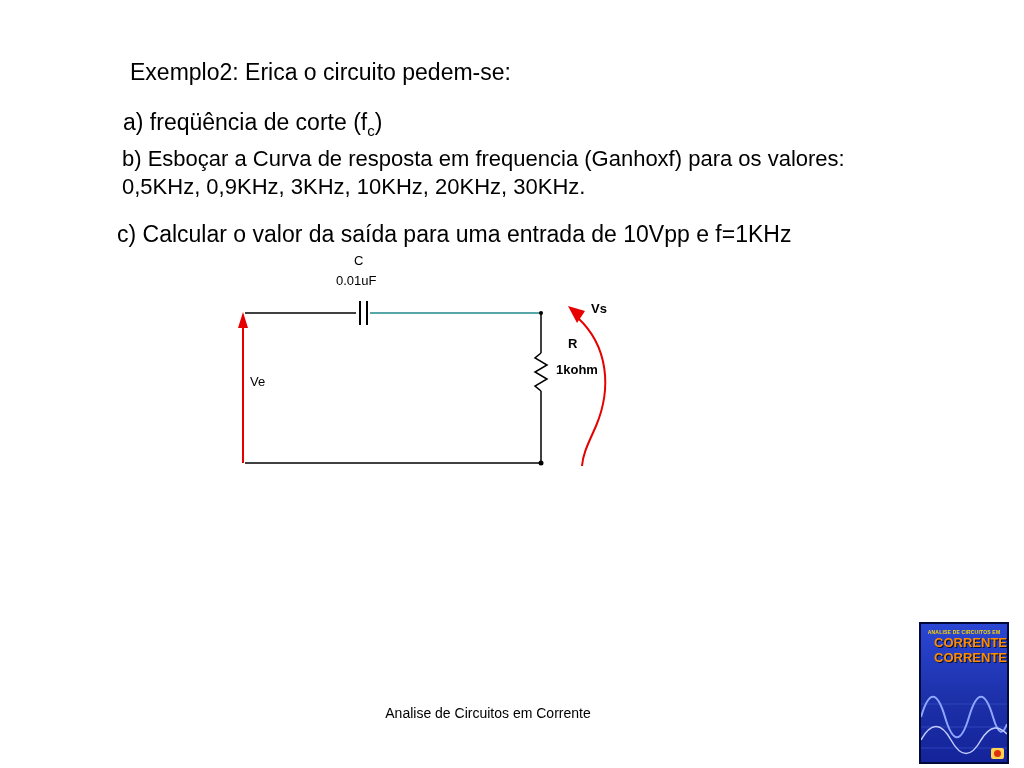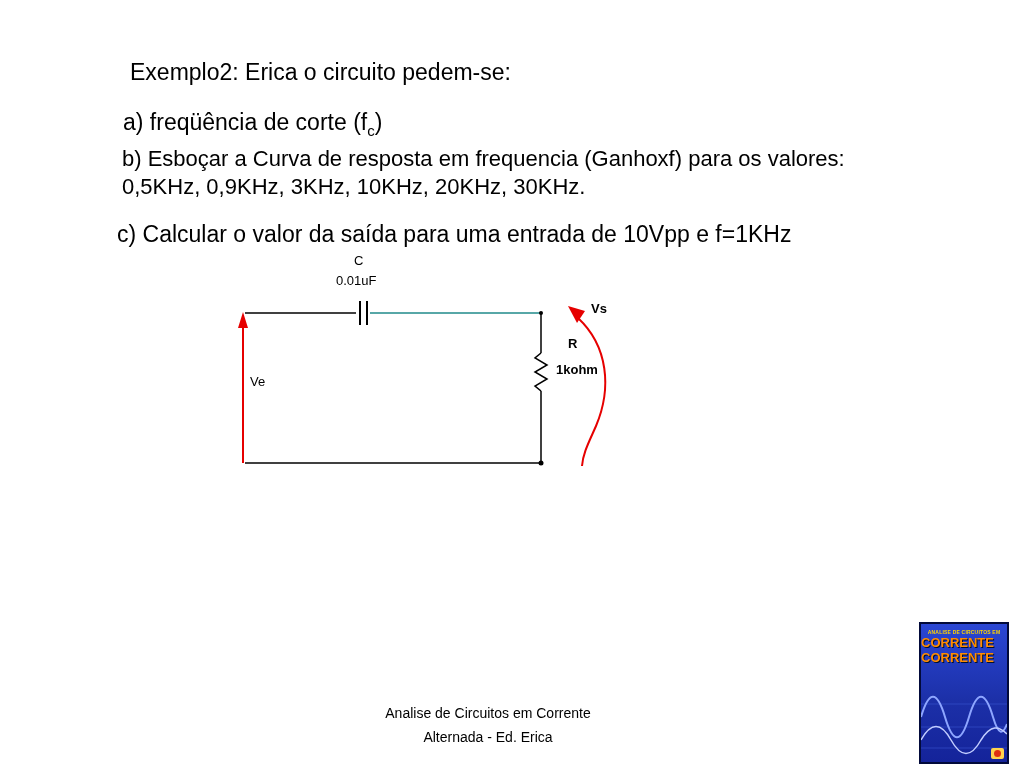--- a/index.html
+++ b/index.html
@@ -36,21 +36,21 @@
     left:919px; top:622px; width:90px; height:142px;
     border:2px solid #020a3a;
     background:linear-gradient(180deg,#2a46d4 0%, #1c30a8 55%, #14239a 100%);
     overflow:hidden;
   }
   .book-series {
     margin-top:5px; text-align:center;
     font-size:5px; color:#ffd400; font-weight:bold; letter-spacing:0.2px;
   }
   .book-title {
-    text-align:left; font-size:13px; font-weight:bold;
+    text-align:right; font-size:13px; font-weight:bold;
     color:#ff8c00; line-height:15px; text-shadow:1px 1px 0 #001030;
   }
   .book-waves { position:absolute; left:0; bottom:0; }
   .book-logo {
     position:absolute; right:3px; bottom:3px;
     width:13px; height:11px; background:#ffd34d; border-radius:2px;
   }
   .book-logo::after {
     content:""; position:absolute; left:3px; top:2px;
     width:7px; height:7px; border-radius:50%; background:#e03010;
@@ -98,21 +98,20 @@
   <span class="lbl lbl-c">C</span>
   <span class="lbl lbl-cval">0.01uF</span>
   <span class="lbl lbl-vs">Vs</span>
   <span class="lbl lbl-r">R</span>
   <span class="lbl lbl-rval">1kohm</span>
   <span class="lbl lbl-ve">Ve</span>
 </div>
 
 <div class="abs footer">
   <div>Analise de Circuitos em Corrente</div>
-  <div>Alternada - Ed. Erica</div>
 </div>
 
 <div class="abs book">
   <div class="book-series">ANALISE DE CIRCUITOS EM</div>
   <div class="book-title">CORRENTE</div>
   <div class="book-title">CORRENTE</div>
   <svg class="book-waves" width="86" height="80" viewBox="0 0 86 80">
     <path d="M0,22 H86 M0,45 H86 M0,66 H86" stroke="#3a55d0" stroke-width="0.6" fill="none"></path>
     <path d="M0,35 C8,8 16,8 24,35 C32,62 40,62 48,35 C56,8 64,8 72,35 C78,55 82,52 86,42" stroke="#8ea6ff" stroke-width="2" fill="none"></path>
     <path d="M0,58 C10,40 20,40 30,58 C40,76 50,76 60,58 C70,42 78,44 86,52" stroke="#c2cdff" stroke-width="1.5" fill="none"></path>

